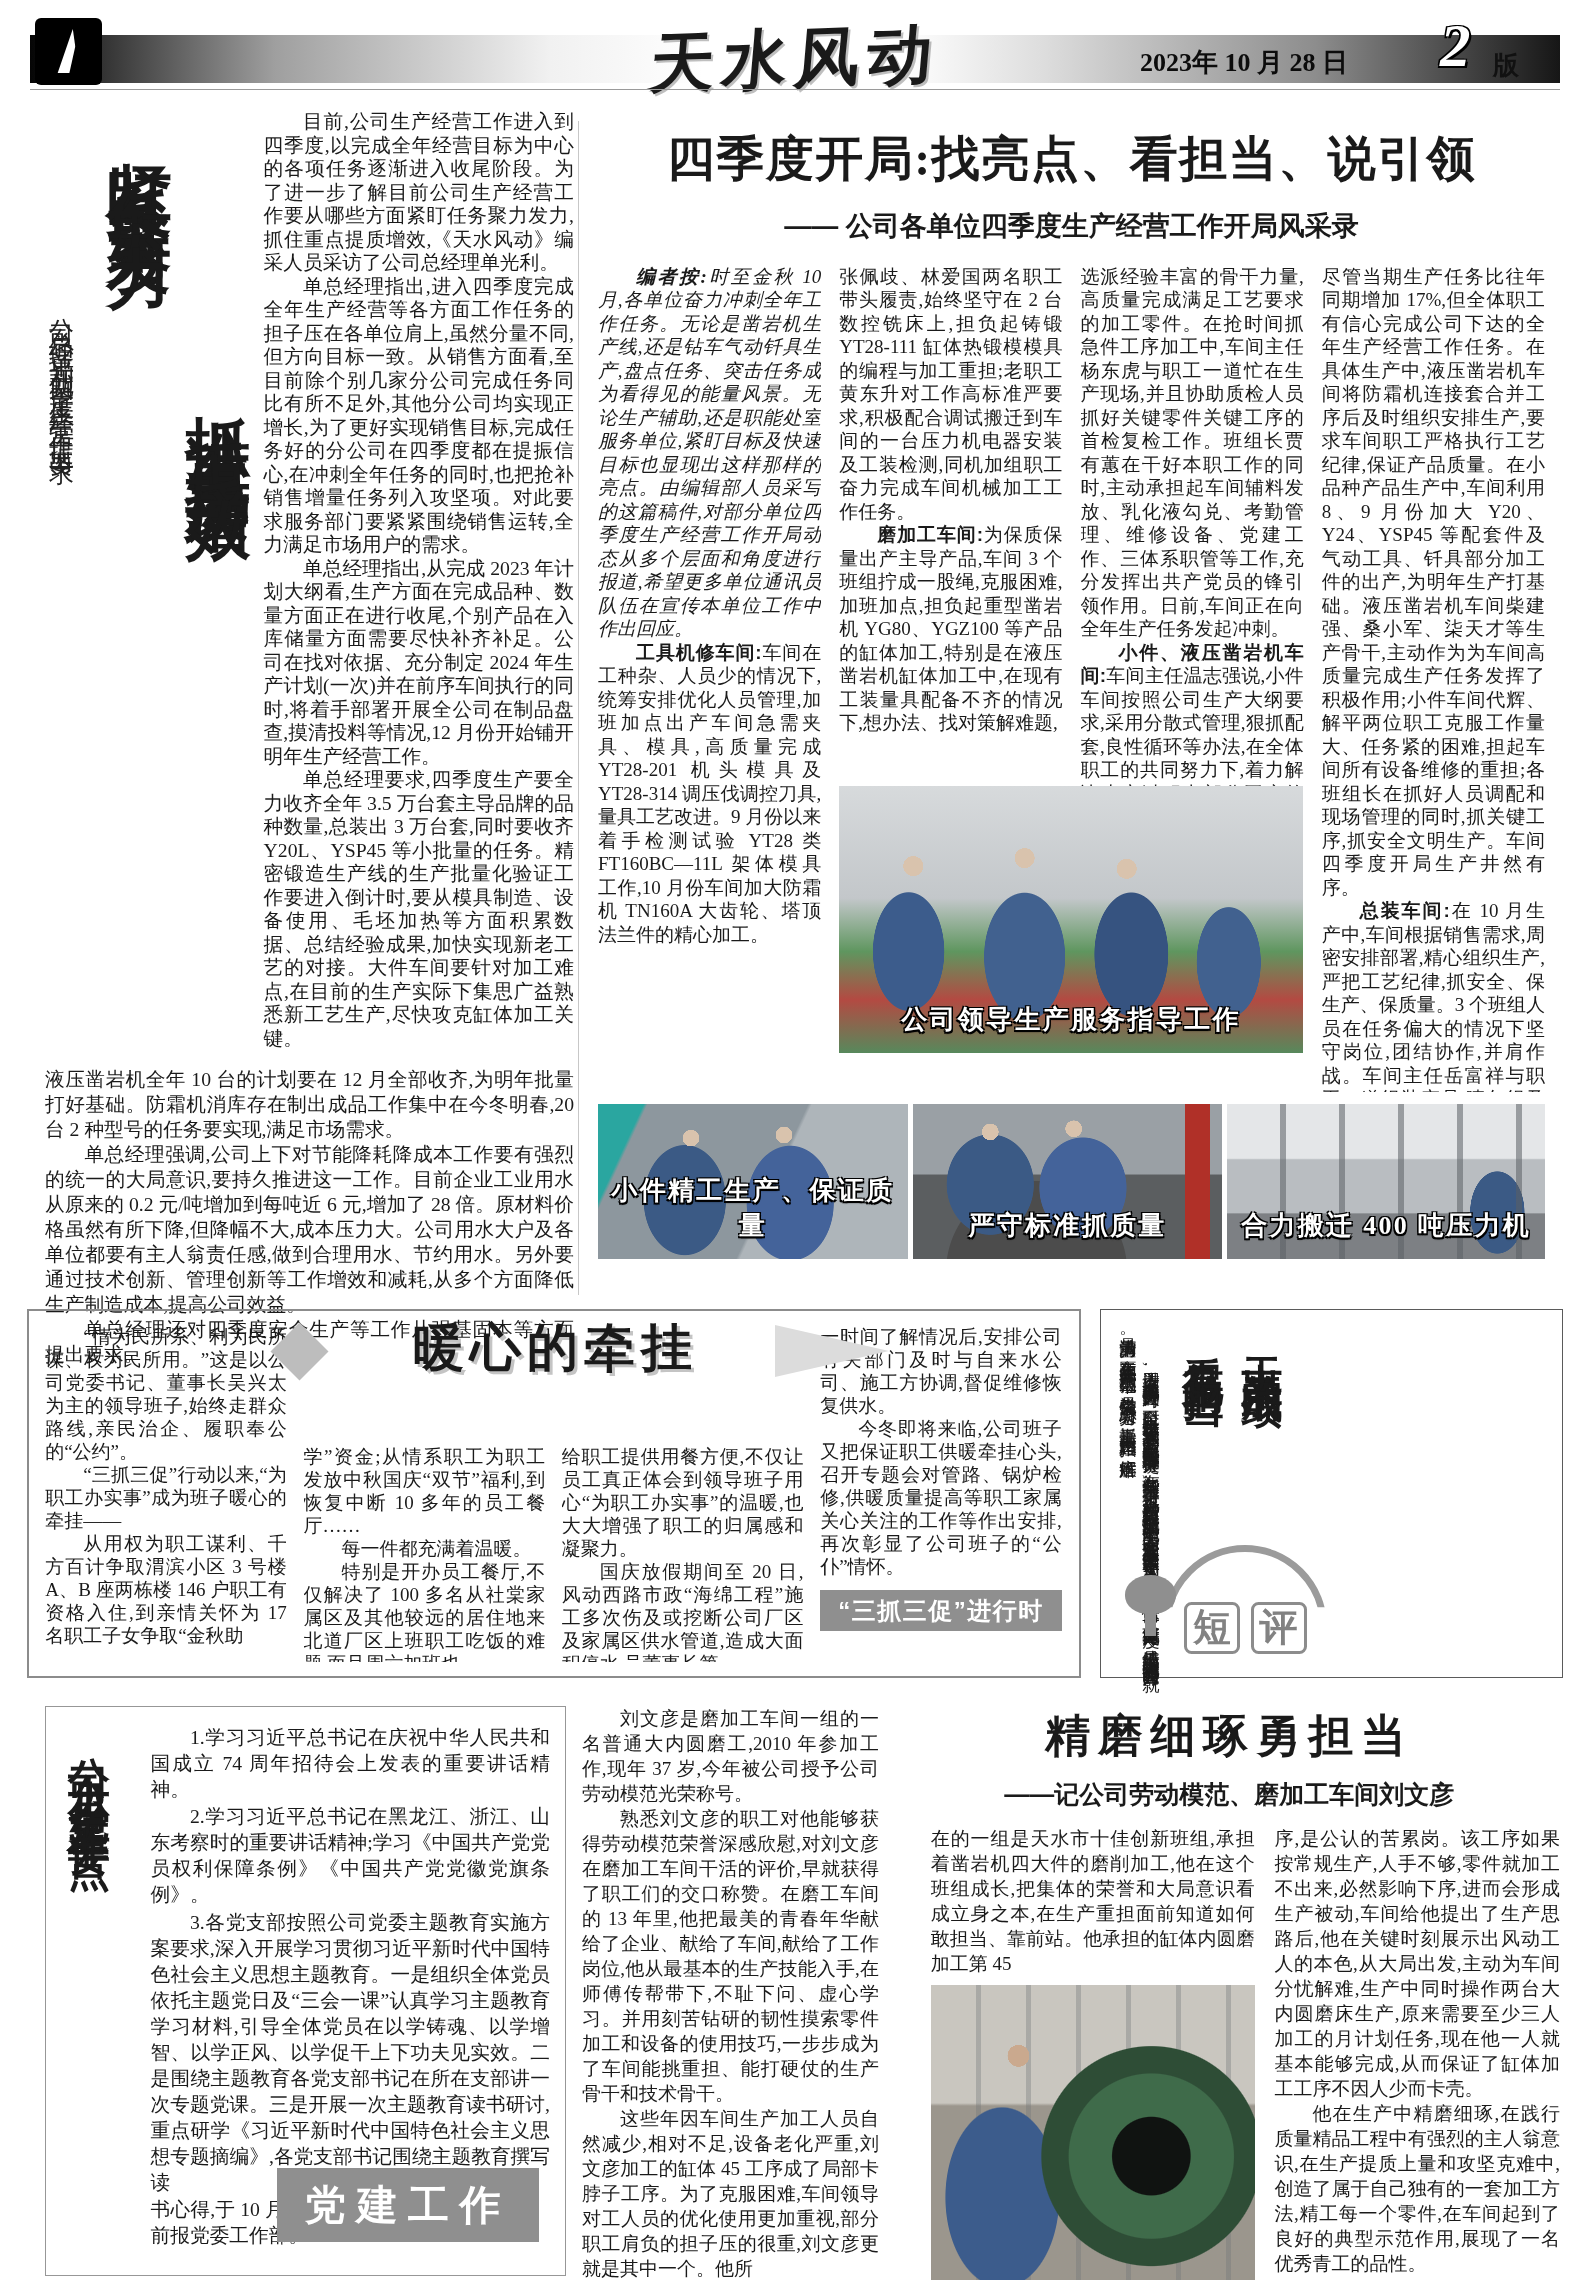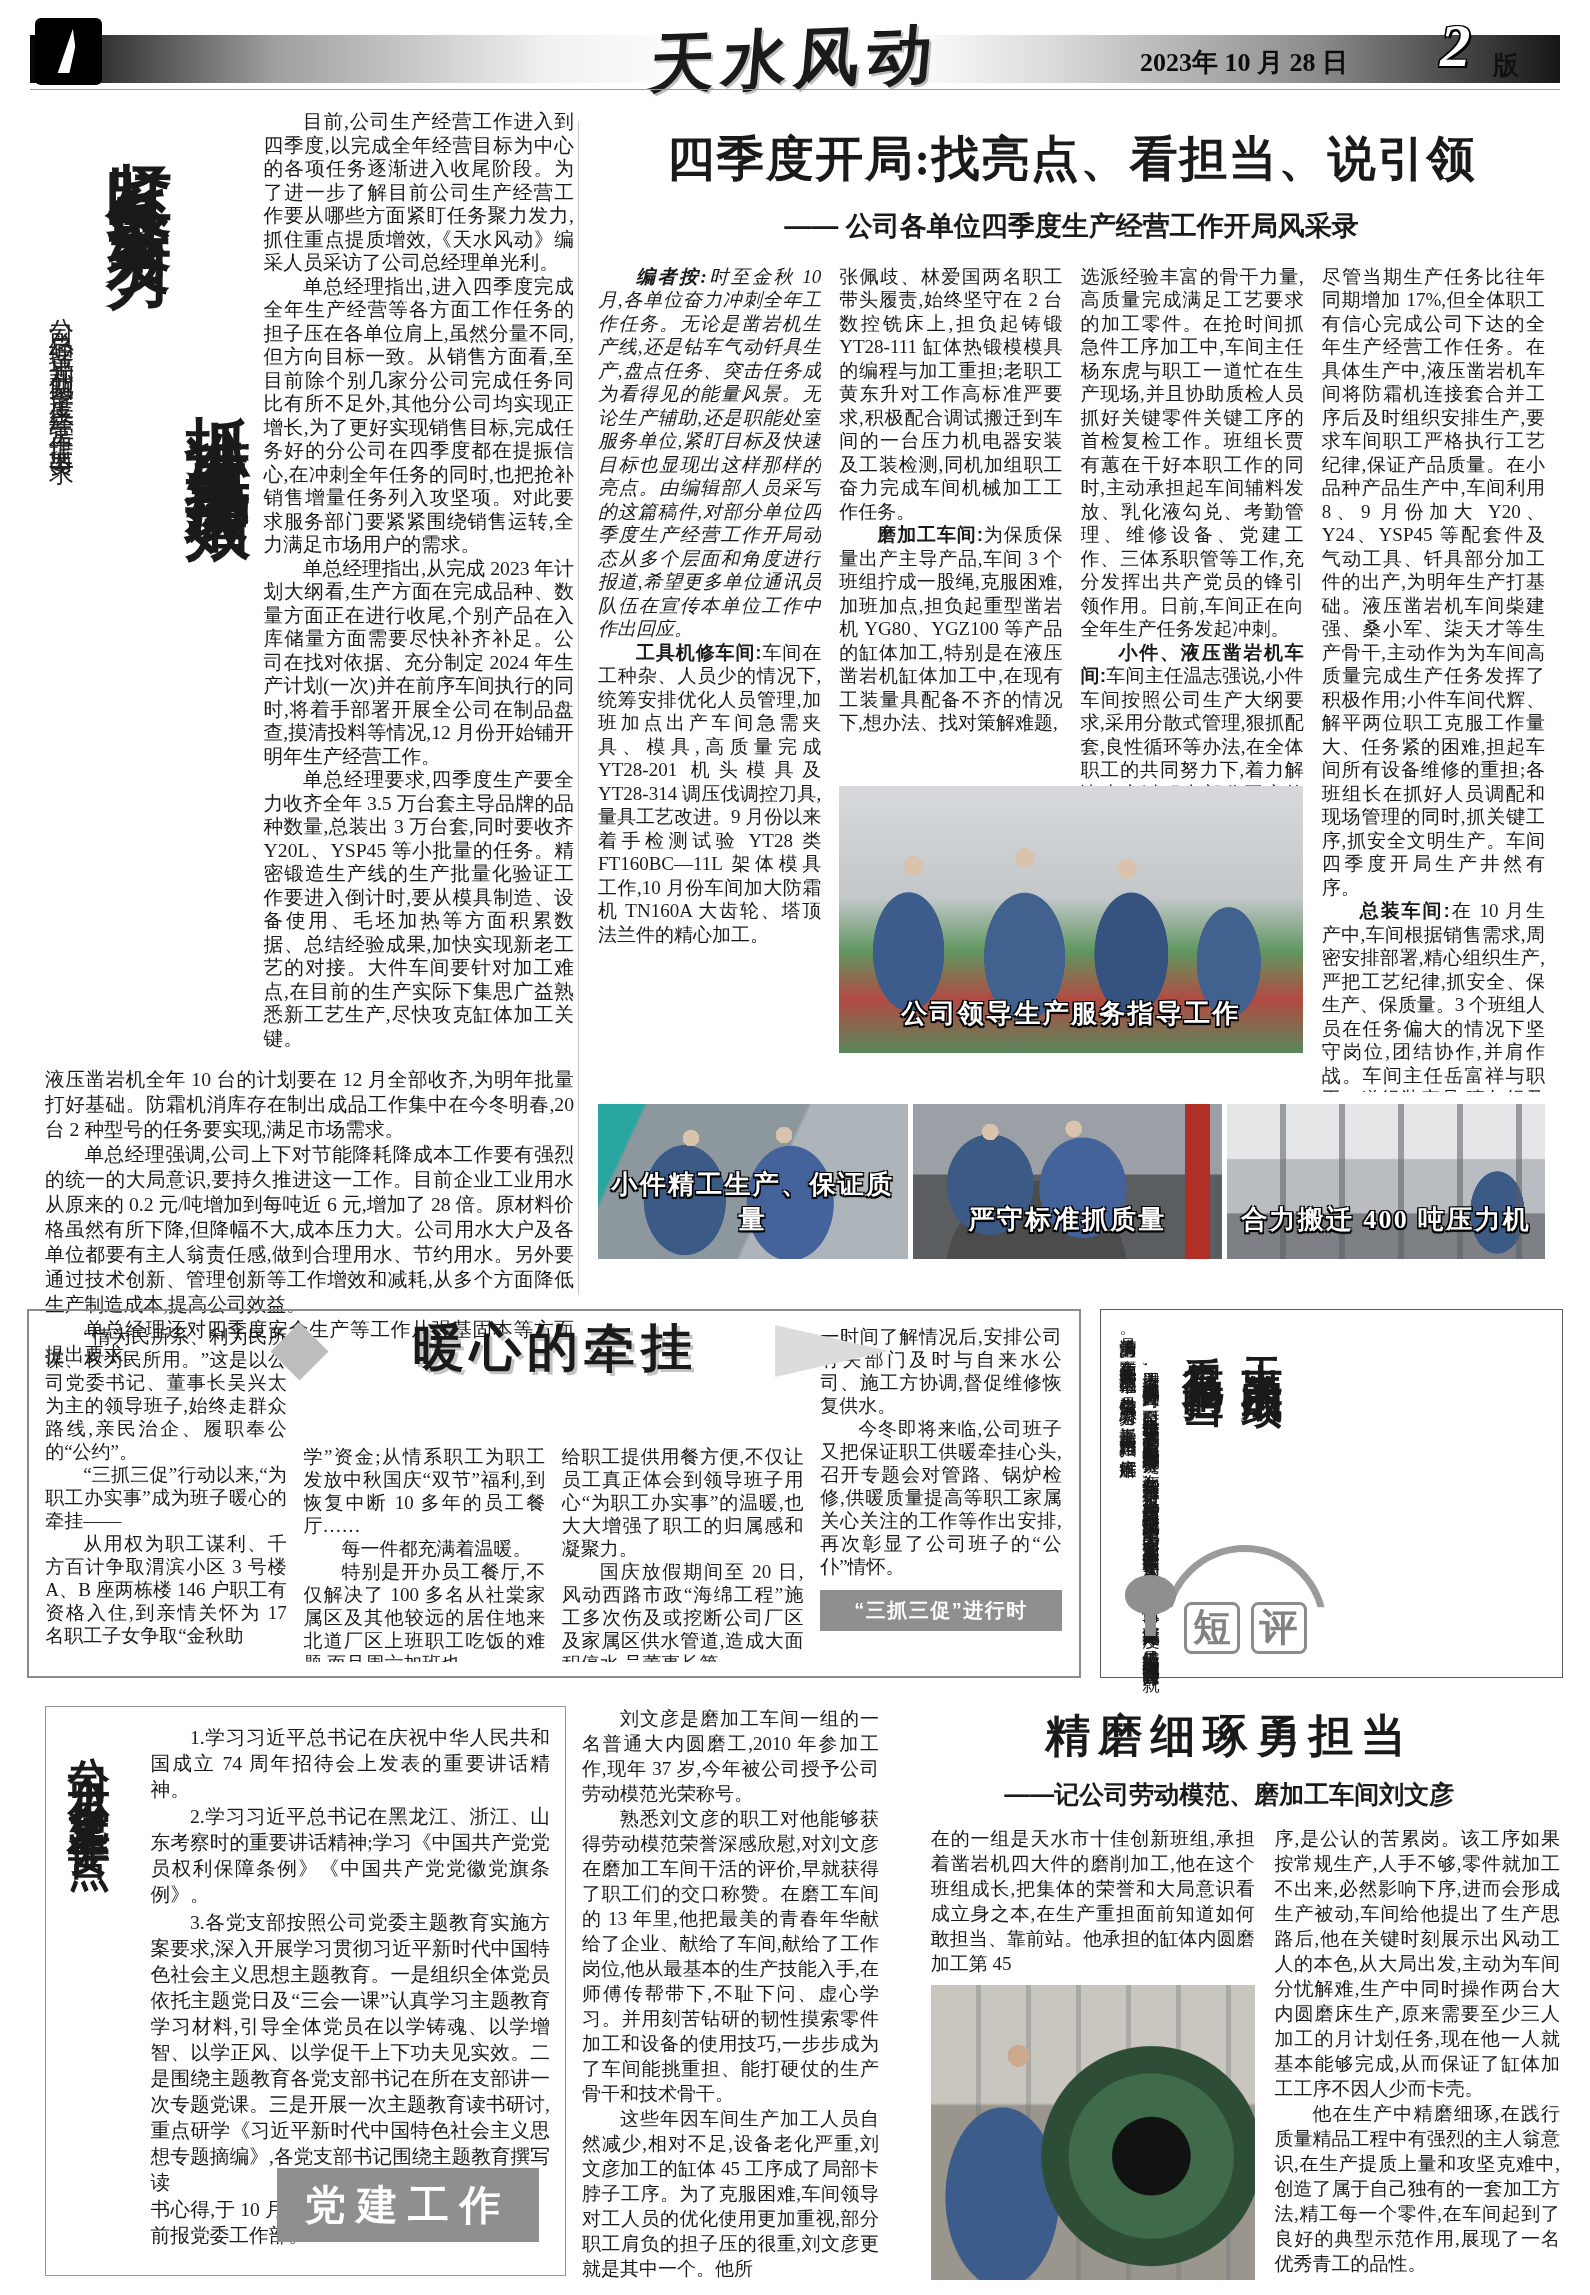--- a/index.html
+++ b/index.html
@@ -36,21 +36,21 @@
 
   
   .main-art{position:absolute;left:598px;top:127px;width:947px;}
   .ma-title{text-align:center;font-size:48px;font-weight:bold;letter-spacing:1.5px;}
   .ma-subtitle{text-align:center;font-size:27px;font-weight:bold;margin-top:16.7px;
     font-family:"Liberation Sans","DejaVu Sans",sans-serif;}
   .ma-cols{position:relative;margin-top:21px;height:827px;display:flex;gap:18px;overflow:hidden;}
   .ma-col{flex:1;font-size:19px;line-height:23.5px;overflow:hidden;}
   .editor{font-style:italic;}
   .photo{position:relative;overflow:hidden;background:#b9bec2;}
-  .cap{position:absolute;left:0;right:0;bottom:22px;text-align:center;color:#fff;font-weight:bold;font-size:26px;
+  .cap{position:absolute;left:0;right:0;bottom:16px;text-align:center;color:#fff;font-weight:bold;font-size:26px;
     letter-spacing:2.3px;text-shadow:1.5px 1.5px 0 #000,-1.5px -1.5px 0 #000,1.5px -1.5px 0 #000,-1.5px 1.5px 0 #000,0 2.3px 1.5px rgba(0,0,0,.7);}
   .photo-main{position:absolute;left:241px;top:521px;width:464px;height:267px;
     background:
       radial-gradient(circle 18px at 16% 30%,#d9c3ad 0 55%,transparent 56%),
       radial-gradient(circle 18px at 40% 27%,#d9c3ad 0 55%,transparent 56%),
       radial-gradient(circle 18px at 62% 31%,#d9c3ad 0 55%,transparent 56%),
       radial-gradient(ellipse 59px 98px at 15% 62%,#3c5c8c 0 60%,transparent 61%),
       radial-gradient(ellipse 67px 106px at 40% 64%,#41618f 0 60%,transparent 61%),
       radial-gradient(ellipse 61px 102px at 63% 63%,#365380 0 60%,transparent 61%),
       radial-gradient(ellipse 53px 91px at 84% 66%,#41618f 0 60%,transparent 61%),
@@ -82,21 +82,21 @@
   .warm-title{position:absolute;left:318px;top:3px;width:418px;text-align:center;font-size:51px;font-weight:bold;
     letter-spacing:6px;text-shadow:3px 3px 0 #c4c4c4;z-index:2;}
   .warm-deco-l{position:absolute;left:250px;top:19.7px;width:41px;height:41px;background:#bdbdbd;transform:rotate(45deg);}
   .warm-deco-r{position:absolute;left:746px;top:13.6px;width:0;height:0;border-top:26px solid transparent;
     border-bottom:26px solid transparent;border-left:114px solid #dcdcdc;}
   .warm-cols{display:flex;gap:16.7px;height:100%;}
   .warm-col{flex:1;font-size:19px;line-height:23px;overflow:hidden;}
   .warm-col.pad{padding-top:120px;}
   .gray-badge{background:#8f8f8f;color:#fff;font-family:"Liberation Sans","DejaVu Sans",sans-serif;font-weight:bold;
     text-align:center;}
-  .warm-badge{display:block;margin-top:12px;font-size:20px;padding:9px 0;letter-spacing:1.5px;}
+  .warm-badge{display:block;margin-top:12px;font-size:24px;padding:9px 0;letter-spacing:1.5px;}
 
   
   .comment-box{position:absolute;left:1100px;top:1309px;width:463px;height:369px;border:1.5px solid #5a5a5a;
     box-sizing:border-box;padding:13.6px 15px;}
   .cv{writing-mode:vertical-rl;height:339px;}
   .cv-title span{display:block;font-size:41px;font-weight:bold;letter-spacing:6px;width:59px;}
   .cv-body{font-size:17.4px;line-height:23px;letter-spacing:0.8px;margin-top:0;text-indent:2em;margin-right:10.6px;}
   .stamp{position:absolute;left:18px;bottom:9px;width:220px;height:120px;z-index:3;}
   .stamp-arc{position:absolute;left:44px;top:-3px;width:164px;height:164px;border:7.6px solid #9b9b9b;
     border-radius:50%;box-sizing:border-box;clip-path:inset(0 0 62% 0);}

